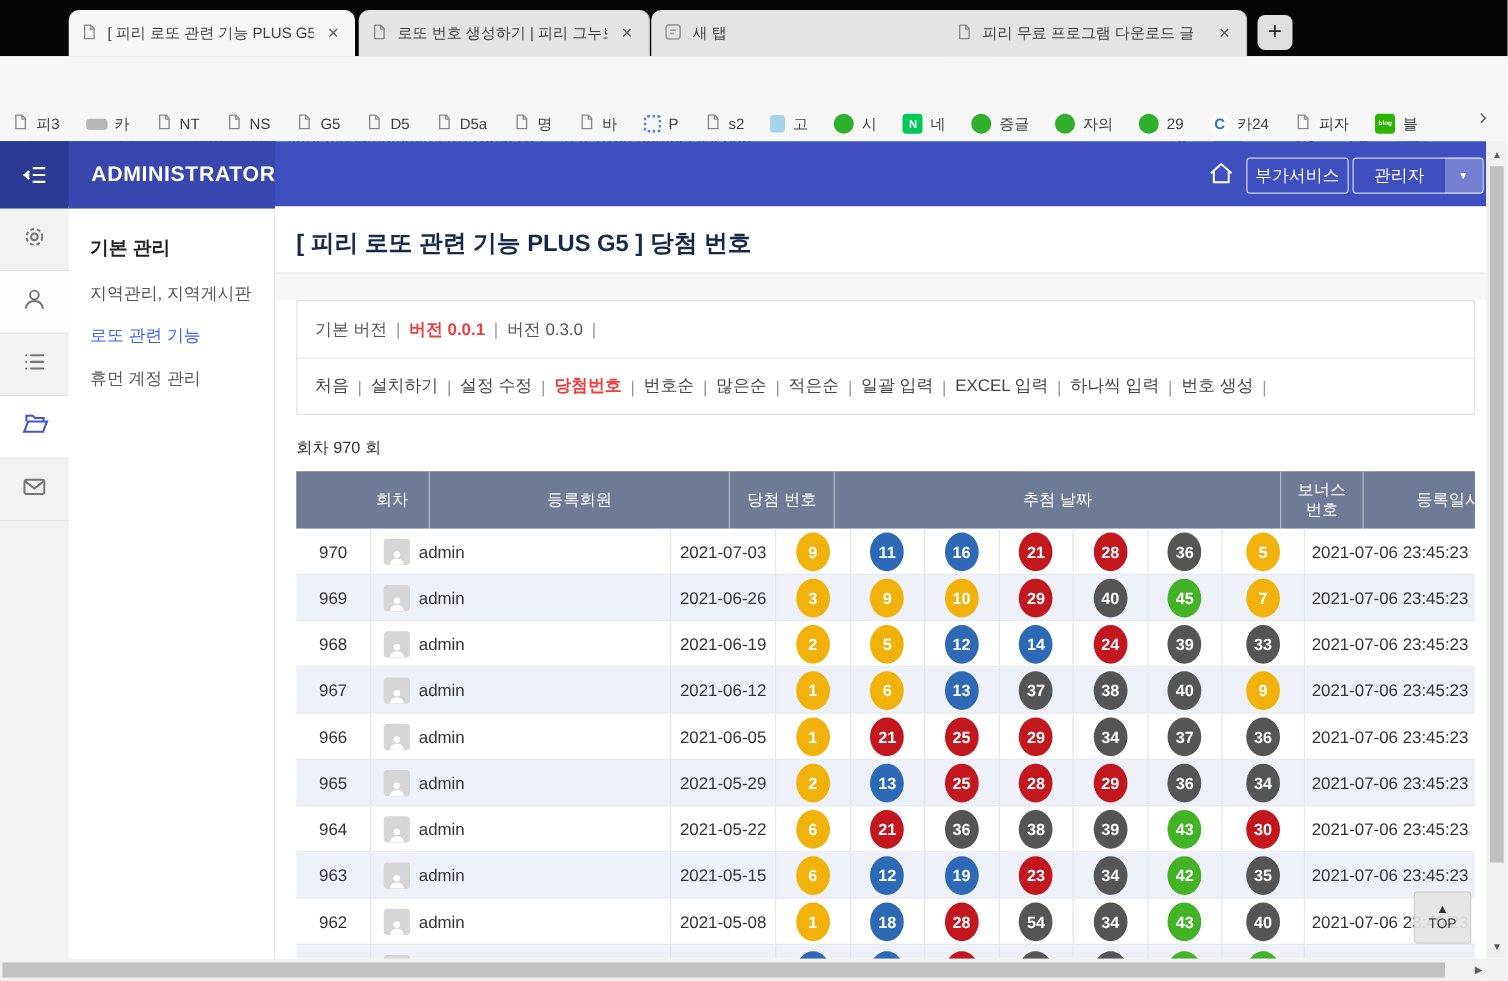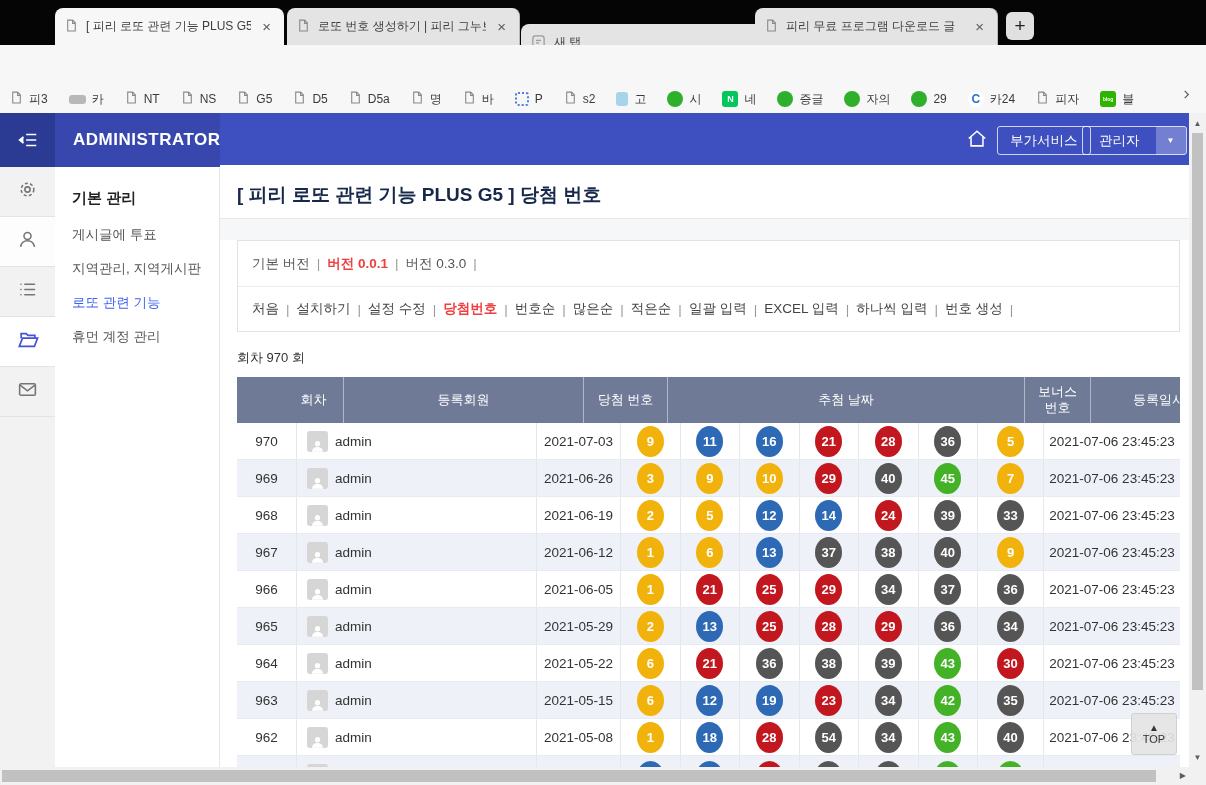--- a/index.html
+++ b/index.html
@@ -38,21 +38,21 @@
 
   
   #appheader { position:absolute; left:0; top:113px; width:1189px; height:52px; background:#3e4fc0; }
   #collapsebox { position:absolute; left:0; top:0; width:55px; height:54px; background:#2b3a92;
     display:flex; align-items:center; justify-content:center; }
   #brand { position:absolute; left:55px; top:0; width:165px; height:54px; background:#3747ad; color:#fff;
     font-size:17px; font-weight:bold; letter-spacing:.5px; display:flex; align-items:center; padding-left:18px; }
   .hdr-home { position:absolute; left:966px; top:15px; width:24px; height:24px; }
   .hdr-btn { position:absolute; top:13px; height:29px; border:1px solid rgba(255,255,255,.75); border-radius:3px;
     color:#fff; font-size:13.5px; display:flex; align-items:center; }
-  #btn-services { left:997px; padding:0 12px; }
+  #btn-services { left:997px; padding:0 6px; }
   #btn-account { left:1082px; padding:0; }
   #btn-account .lbl { padding:0 16px; }
   #btn-account .caretbox { width:30px; height:29px; background:rgba(255,255,255,.28); border-radius:0 3px 3px 0;
     display:flex; align-items:center; justify-content:center; font-size:8px; }
 
   
   #iconstrip { position:absolute; left:0; top:167px; width:55px; height:618px; background:#f2f2f2; }
   .stripcell { width:55px; height:50px; display:flex; align-items:center; justify-content:center; border-bottom:1px solid #e3e3e3; }
   .stripcell.alt { background:#fdfdfd; }
   .stripcell.activecell { background:#fff; }
@@ -124,21 +124,21 @@
       <span class="closex">×</span>
     </div>
     <div class="tab inactive" style="left: 287px; width: 233px;">
       <span><svg width="13" height="15" viewBox="0 0 24 24" fill="none" stroke="#8a8886" stroke-width="2">
           <path d="M5 2h9l5 5v15H5z"></path>
           <path d="M14 2v6h5"></path>
         </svg></span>
       <span class="ttl">로또 번호 생성하기 | 피리 그누보</span>
       <span class="closex">×</span>
     </div>
-    <div class="tab inactive" style="left: 521px; width: 273px; margin-top: 16px;">
+    <div class="tab inactive" style="left: 521px; width: 273px;">
       <span><svg width="15" height="15" viewBox="0 0 24 24" fill="none" stroke="#9a9a9a" stroke-width="2">
           <rect x="3" y="3" width="18" height="18" rx="4"></rect>
           <path d="M8 10h8M8 14h5"></path>
         </svg></span>
       <span class="ttl">새 탭</span>
       <span class="closex">×</span>
     </div>
     <div class="tab inactive" style="left: 755px; width: 243px;">
       <span><svg width="13" height="15" viewBox="0 0 24 24" fill="none" stroke="#8a8886" stroke-width="2">
           <path d="M5 2h9l5 5v15H5z"></path>
@@ -370,21 +370,20 @@
     <div class="stripcell">
       <span><svg width="21" height="21" viewBox="0 0 24 24" fill="none" stroke="#757575" stroke-width="1.8">
           <rect x="3" y="5.5" width="18" height="13" rx="1.5"></rect>
           <path d="M3.5 7l8.5 6.5L20.5 7"></path>
         </svg></span>
     </div>
   </div>
 <div id="menupanel">
   <div class="mtitle">기본 관리</div>
   <div id="menuitems">
-      <div class="mitem">게시글에 투표</div>
       <div class="mitem">지역관리, 지역게시판</div>
       <div class="mitem active">로또 관련 기능</div>
       <div class="mitem">휴먼 계정 관리</div>
     </div>
 </div>
 
 <div id="main">
   <div id="pagetitle">[ 피리 로또 관련 기능 PLUS G5 ] 당첨 번호</div>
   <div class="title-divider"></div>
   <div class="grayband"></div>

